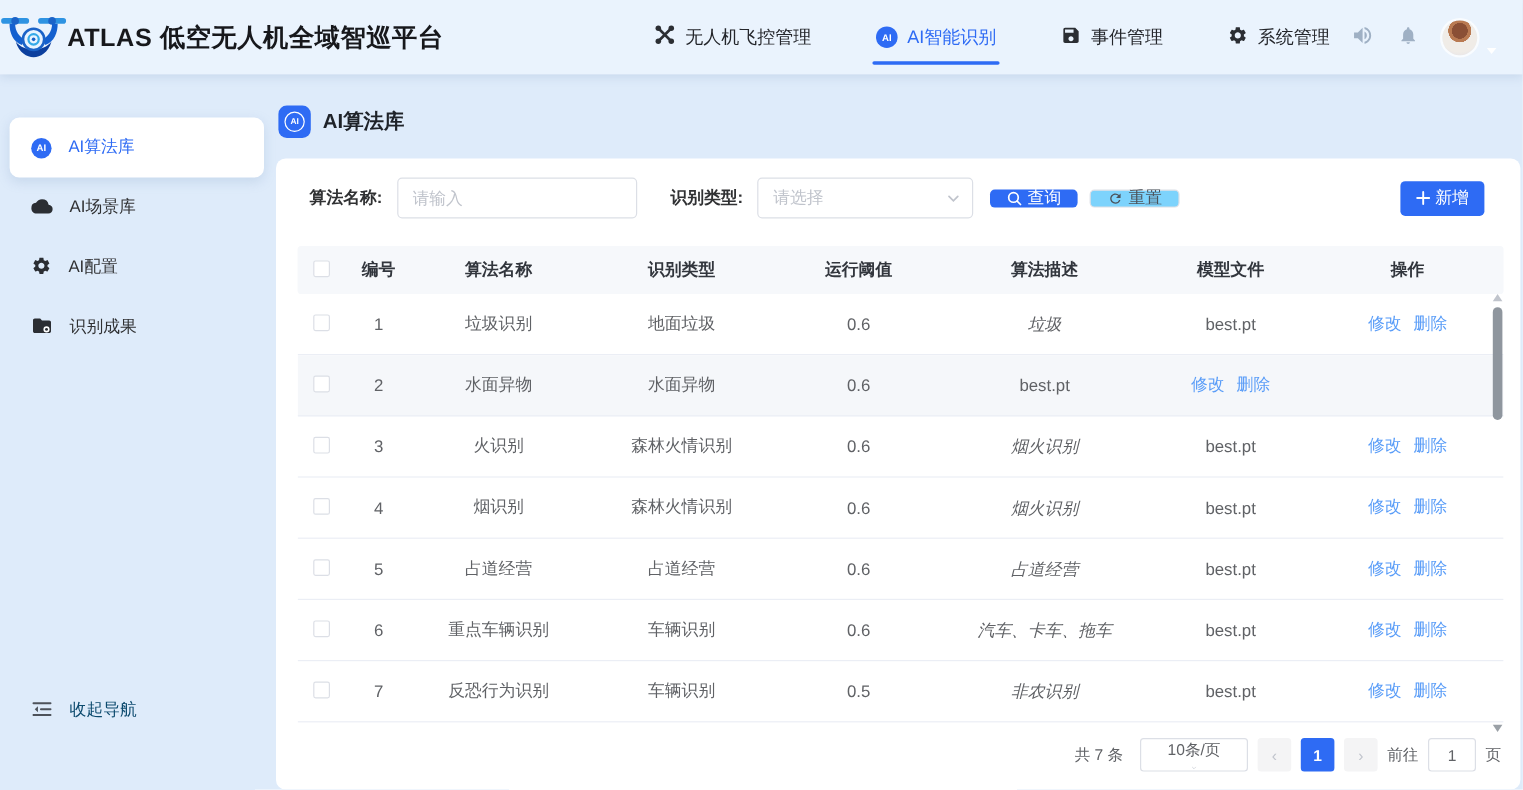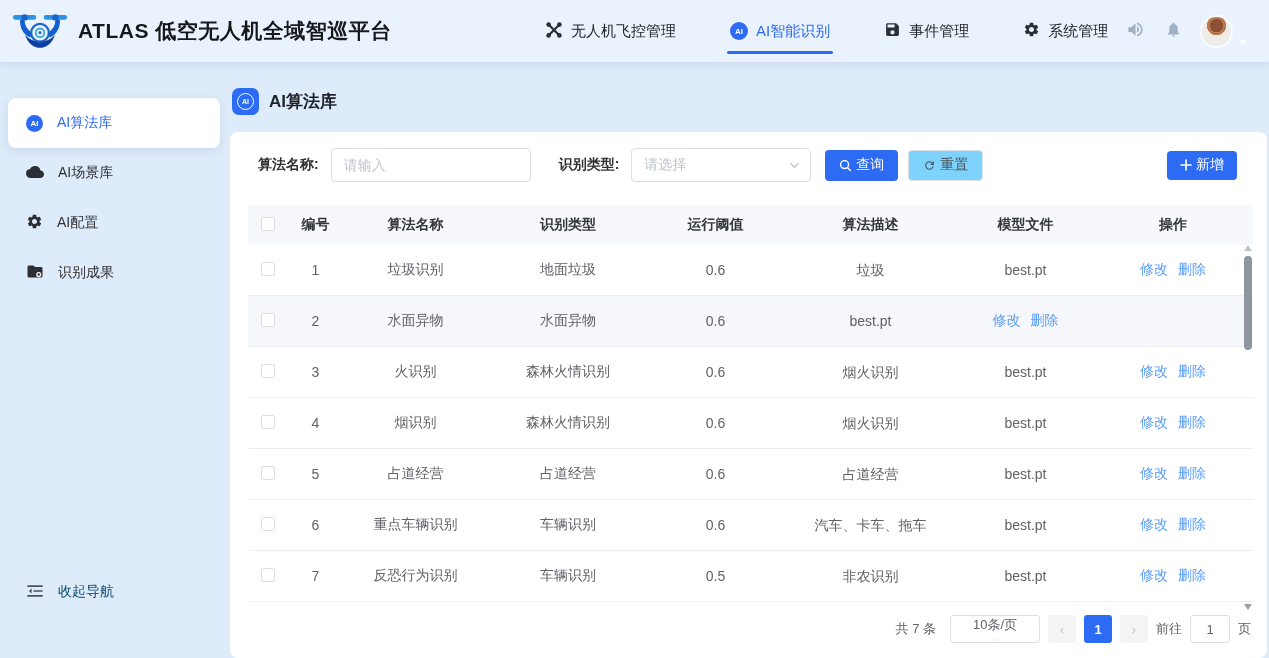--- a/index.html
+++ b/index.html
@@ -7,21 +7,21 @@
   body {
     font-family:"Liberation Sans","DejaVu Sans",sans-serif;
     background:#deebfa; color:#303133; position:relative; font-size:14px;
   }
   
   .header {
     position:absolute; left:0; top:0; width:1269px; height:62px;
     background:#eaf3fd; display:flex; align-items:center;
     box-shadow:0 2px 8px rgba(96,130,170,.18); z-index:20;
   }
-  .logo { display:flex; align-items:center; gap:10px; padding-left:12px; width:545px; flex:none; }
+  .logo { display:flex; align-items:center; gap:0; width:545px; flex:none; }
   .logo-title { font-size:21px; font-weight:800; color:#17181c; letter-spacing:.5px; white-space:nowrap; }
   .topnav { display:flex; align-items:stretch; gap:54px; height:62px; }
   .nav-item { position:relative; display:flex; align-items:center; gap:8px; font-size:15px; font-weight:500; color:#24262b; cursor:pointer; white-space:nowrap; }
   .nav-item.active { color:#2e6bf4; }
   .nav-item.active::after { content:""; position:absolute; left:-3px; right:-3px; bottom:8px; height:3px; border-radius:2px; background:#2e6bf4; }
   .ai-badge { width:18px; height:18px; border-radius:50%; background:#2e6bf4; color:#fff; font-size:8px; font-weight:700; display:flex; align-items:center; justify-content:center; flex:none; }
   .hdr-actions { margin-left:auto; display:flex; align-items:center; gap:20px; padding-right:22px; }
   .avatar { width:29px; height:29px; border-radius:50%; flex:none;
     background:radial-gradient(circle at 50% 30%, #8a4f35 0 26%, #b97a52 27% 38%, #f0ece7 39% 70%, #e3e0e8 100%);
     box-shadow:0 0 0 2px rgba(255,255,255,.7); }
@@ -39,33 +39,33 @@
   .page-title { font-size:17px; font-weight:600; color:#1f2329; }
   .card { position:absolute; left:230px; top:132px; width:1037px; height:526px; background:#fff; border-radius:8px;padding-left:24px; }
   
   .filter { position:absolute; left:28px; right:30px; top:16px; height:34px; display:flex; align-items:center; }
   .flabel { font-weight:700; font-size:14px; color:#303133; white-space:nowrap; }
   .txt-input { width:200px; height:34px; margin-left:12px; border:1px solid #dcdfe6; border-radius:4px; padding:0 12px; font-size:14px; color:#000000; background:#fff; outline:none; font-family:inherit; }
   .txt-input::placeholder { color:#c0c4cc; }
   .sel { position:relative; width:180px; height:34px; margin-left:12px; border:1px solid #dcdfe6; border-radius:4px; background:#fff; display:flex; align-items:center; padding:0 12px; cursor:pointer; }
   .sel .ph { color:#c0c4cc; font-size:14px; }
   .sel svg { position:absolute; right:10px; }
-  .btn { height:31px; border:none; border-radius:4px; font-size:14px; font-family:inherit; display:flex; align-items:center; justify-content:center; gap:4px; cursor:pointer; padding:0 14px; }
+  .btn { height:15px; border:none; border-radius:4px; font-size:14px; font-family:inherit; display:flex; align-items:center; justify-content:center; gap:4px; cursor:pointer; padding:0 14px; }
   .btn-primary { background:#2e6bf4; color:#fff; }
   .btn-plain { background:#7dd3fc; color:#4d5259; border:1px solid #dcdfe6; }
   .btn-search { margin-left:14px; }
   .btn-reset { margin-left:10px; }
   .btn-add { margin-left:auto; height:29px; padding:0 13px; }
   
   .thead, .trow { display:grid; grid-template-columns:40px 55px 145px 160px 135px 175px 135px 160px; align-items:center; justify-items:center; }
   .thead { position:absolute; left:18px; top:73px; width:1005px; height:40px; background:#f6f8fb; border-radius:3px; font-weight:700; font-size:14px; color:#32363d; }
   .tbody { position:absolute; left:18px; top:113px; width:1005px; height:367px; overflow:hidden; }
   .trow { min-height:51px; border-bottom:1px solid #ebeef5; color:#606266; font-size:14px; }
   .trow.alt { background:#f5f7fa; }
-  .td-desc { text-align:center; line-height:21px; padding:8px 6px; }
+  .td-desc { text-align:center; line-height:21px; padding:8px 6px;font-style:italic; }
   .cb { width:14px; height:14px; border:1px solid #dcdfe6; border-radius:2px; background:#fff; display:inline-block; }
   .lnk { color:#5a9df8; cursor:pointer; margin:0 5px; }
   
   .scrollbar { position:absolute; right:14px; top:113px; width:10px; height:367px; }
   .scroll-arrow-up { position:absolute; top:0; left:1px; width:0; height:0; border-left:4px solid transparent; border-right:4px solid transparent; border-bottom:6px solid #c0c4cc; cursor:pointer; }
   .scroll-thumb { position:absolute; top:11px; left:1px; width:8px; height:94px; border-radius:4px; background:#8f969e; cursor:pointer; }
   .scroll-arrow-down { position:absolute; bottom:2px; left:1px; width:0; height:0; border-left:4px solid transparent; border-right:4px solid transparent; border-top:6px solid #9aa0a6; cursor:pointer; }
   
   .pager { position:absolute; right:16px; bottom:15px; height:28px; display:flex; align-items:center; gap:8px; font-size:13px; color:#606266; }
   .pager .total { margin-right:6px; }

